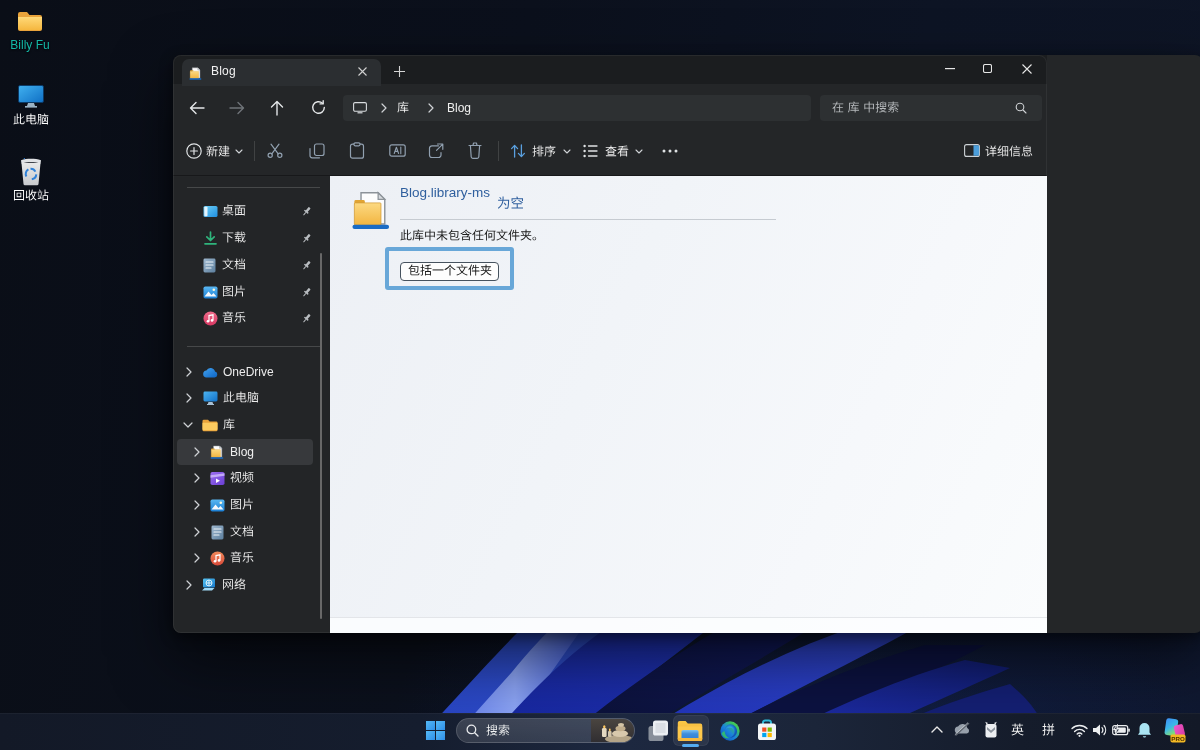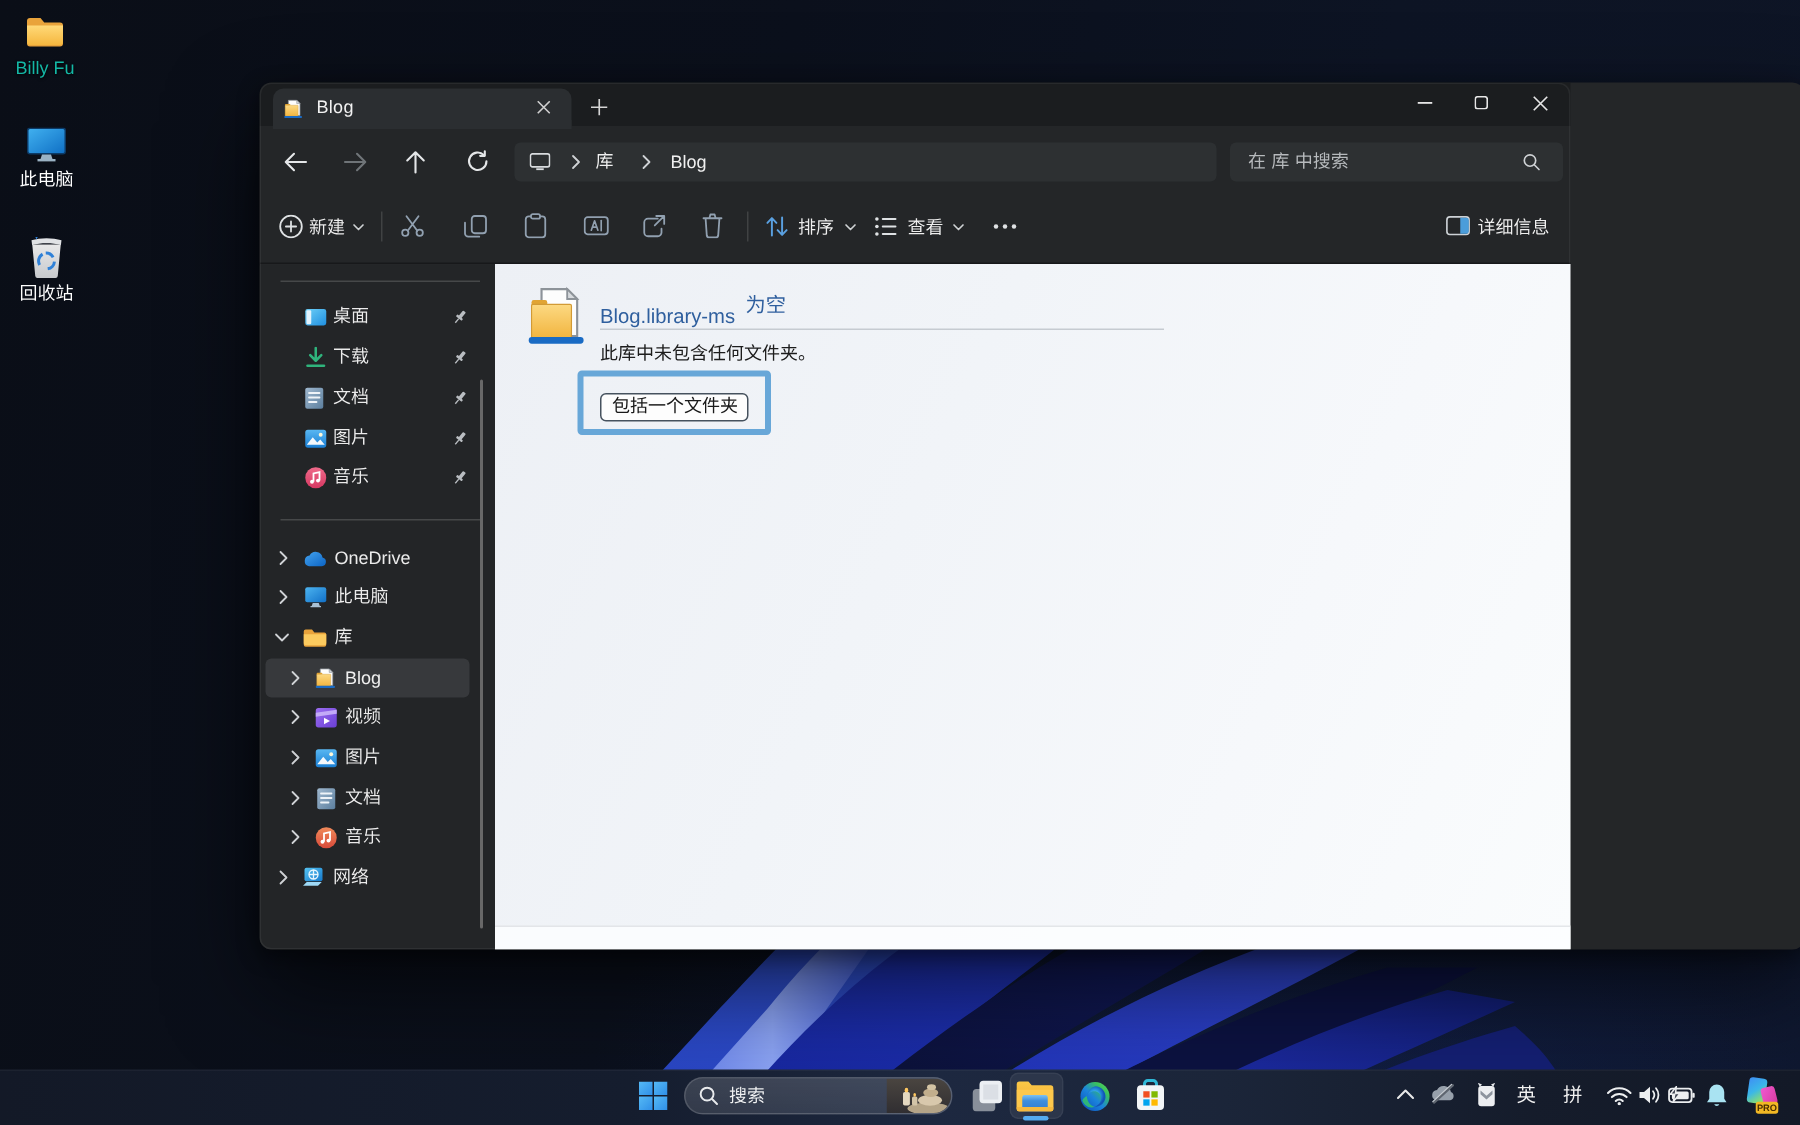--- a/index.html
+++ b/index.html
@@ -529,21 +529,21 @@
 <stop offset="0" stop-color="#fcd982"></stop>
             <stop offset="1" stop-color="#f2b540"></stop>
           </linearGradient>
         </defs>
 <path d="M9.5 2.8 h18 l7 7 v26 h-25 Z" fill="#fdfdfd" stroke="#8d9399" stroke-width="1.5"></path>
 <path d="M27.5 2.8 l7 7 h-7 Z" fill="#d7dade" stroke="#8d9399" stroke-width="1.3"></path>
 <path d="M2.5 16 v-4 a1.5 1.5 0 0 1 1.5-1.5 h8 a1.5 1.5 0 0 1 1.5 1.5 v2" fill="#e1a433"></path>
 <rect x="2.5" y="13.5" width="28" height="23.5" rx="1" fill="url(#lf38)" stroke="#d29a35" stroke-width="0.8"></rect>
 <rect x="0.5" y="36.5" width="38.5" height="4.6" rx="2.2" fill="#1a6bc4"></rect>
 </svg></div>
-<div class="abs" style="left:227px;top:148px;font-size:13.5px;color:#2f5f9e">Blog.library-ms</div>
+<div class="abs" style="left:227px;top:130px;font-size:13.5px;color:#2f5f9e">Blog.library-ms</div>
 <div style="position:absolute;left:324px;top:141px;"><svg width="27" height="16" viewBox="0 0 27 16" style="overflow:visible">
         <path transform="translate(0.0,11.9) scale(0.013500)" d="M162 -784C202 -737 247 -673 267 -632L335 -665C314 -706 267 -768 226 -812ZM499 -371C550 -310 609 -226 635 -173L701 -209C674 -261 613 -342 561 -401ZM411 -838V-720C411 -682 410 -642 407 -599H82V-524H399C374 -346 295 -145 55 11C73 23 101 49 114 66C370 -104 452 -328 476 -524H821C807 -184 791 -50 761 -19C750 -7 739 -4 717 -5C693 -5 630 -5 562 -11C577 11 587 44 588 67C650 70 713 72 748 69C785 65 808 57 831 28C870 -18 884 -159 900 -560C900 -572 901 -599 901 -599H484C486 -641 487 -682 487 -719V-838Z" fill="#2f5f9e"></path>
         <path transform="translate(13.5,11.9) scale(0.013500)" d="M564 -537C666 -484 802 -405 869 -357L919 -415C848 -462 710 -537 611 -587ZM384 -590C307 -523 203 -455 85 -413L129 -348C246 -398 356 -474 436 -544ZM77 -22V46H927V-22H538V-275H825V-343H182V-275H459V-22ZM424 -824C440 -792 459 -752 473 -718H76V-492H150V-649H849V-517H926V-718H565C550 -755 524 -807 502 -846Z" fill="#2f5f9e"></path>
       </svg></div>
 <div class="abs" style="left:227px;top:164px;width:376px;height:1px;background:#c6cbd1"></div>
 <div style="position:absolute;left:227px;top:174px;"><svg width="144" height="14" viewBox="0 0 144 14" style="overflow:visible">
         <path transform="translate(0.0,10.6) scale(0.012000)" d="M44 -13 58 67C184 42 366 9 536 -23L531 -98L388 -72V-459H531V-531H388V-840H312V-58L199 -39V-637H125V-26ZM581 -840V-90C581 19 607 47 699 47C719 47 831 47 852 47C941 47 962 -9 971 -170C949 -175 919 -189 899 -204C894 -61 888 -25 846 -25C822 -25 728 -25 709 -25C666 -25 660 -35 660 -88V-399C757 -446 860 -504 937 -561L875 -622C823 -575 742 -520 660 -475V-840Z" fill="#1d1d1d"></path>
         <path transform="translate(12.0,10.6) scale(0.012000)" d="M325 -245C334 -253 368 -259 419 -259H593V-144H232V-74H593V79H667V-74H954V-144H667V-259H888V-327H667V-432H593V-327H403C434 -373 465 -426 493 -481H912V-549H527L559 -621L482 -648C471 -615 458 -581 444 -549H260V-481H412C387 -431 365 -393 354 -377C334 -344 317 -322 299 -318C308 -298 321 -260 325 -245ZM469 -821C486 -797 503 -766 515 -739H121V-450C121 -305 114 -101 31 42C49 50 82 71 95 85C182 -67 195 -295 195 -450V-668H952V-739H600C588 -770 565 -809 542 -840Z" fill="#1d1d1d"></path>
         <path transform="translate(24.0,10.6) scale(0.012000)" d="M458 -840V-661H96V-186H171V-248H458V79H537V-248H825V-191H902V-661H537V-840ZM171 -322V-588H458V-322ZM825 -322H537V-588H825Z" fill="#1d1d1d"></path>
         <path transform="translate(36.0,10.6) scale(0.012000)" d="M459 -839V-676H133V-602H459V-429H62V-355H416C326 -226 174 -101 34 -39C51 -24 76 5 89 24C221 -44 362 -163 459 -296V80H538V-300C636 -166 778 -42 911 25C924 5 949 -25 966 -40C826 -101 673 -226 581 -355H942V-429H538V-602H874V-676H538V-839Z" fill="#1d1d1d"></path>

